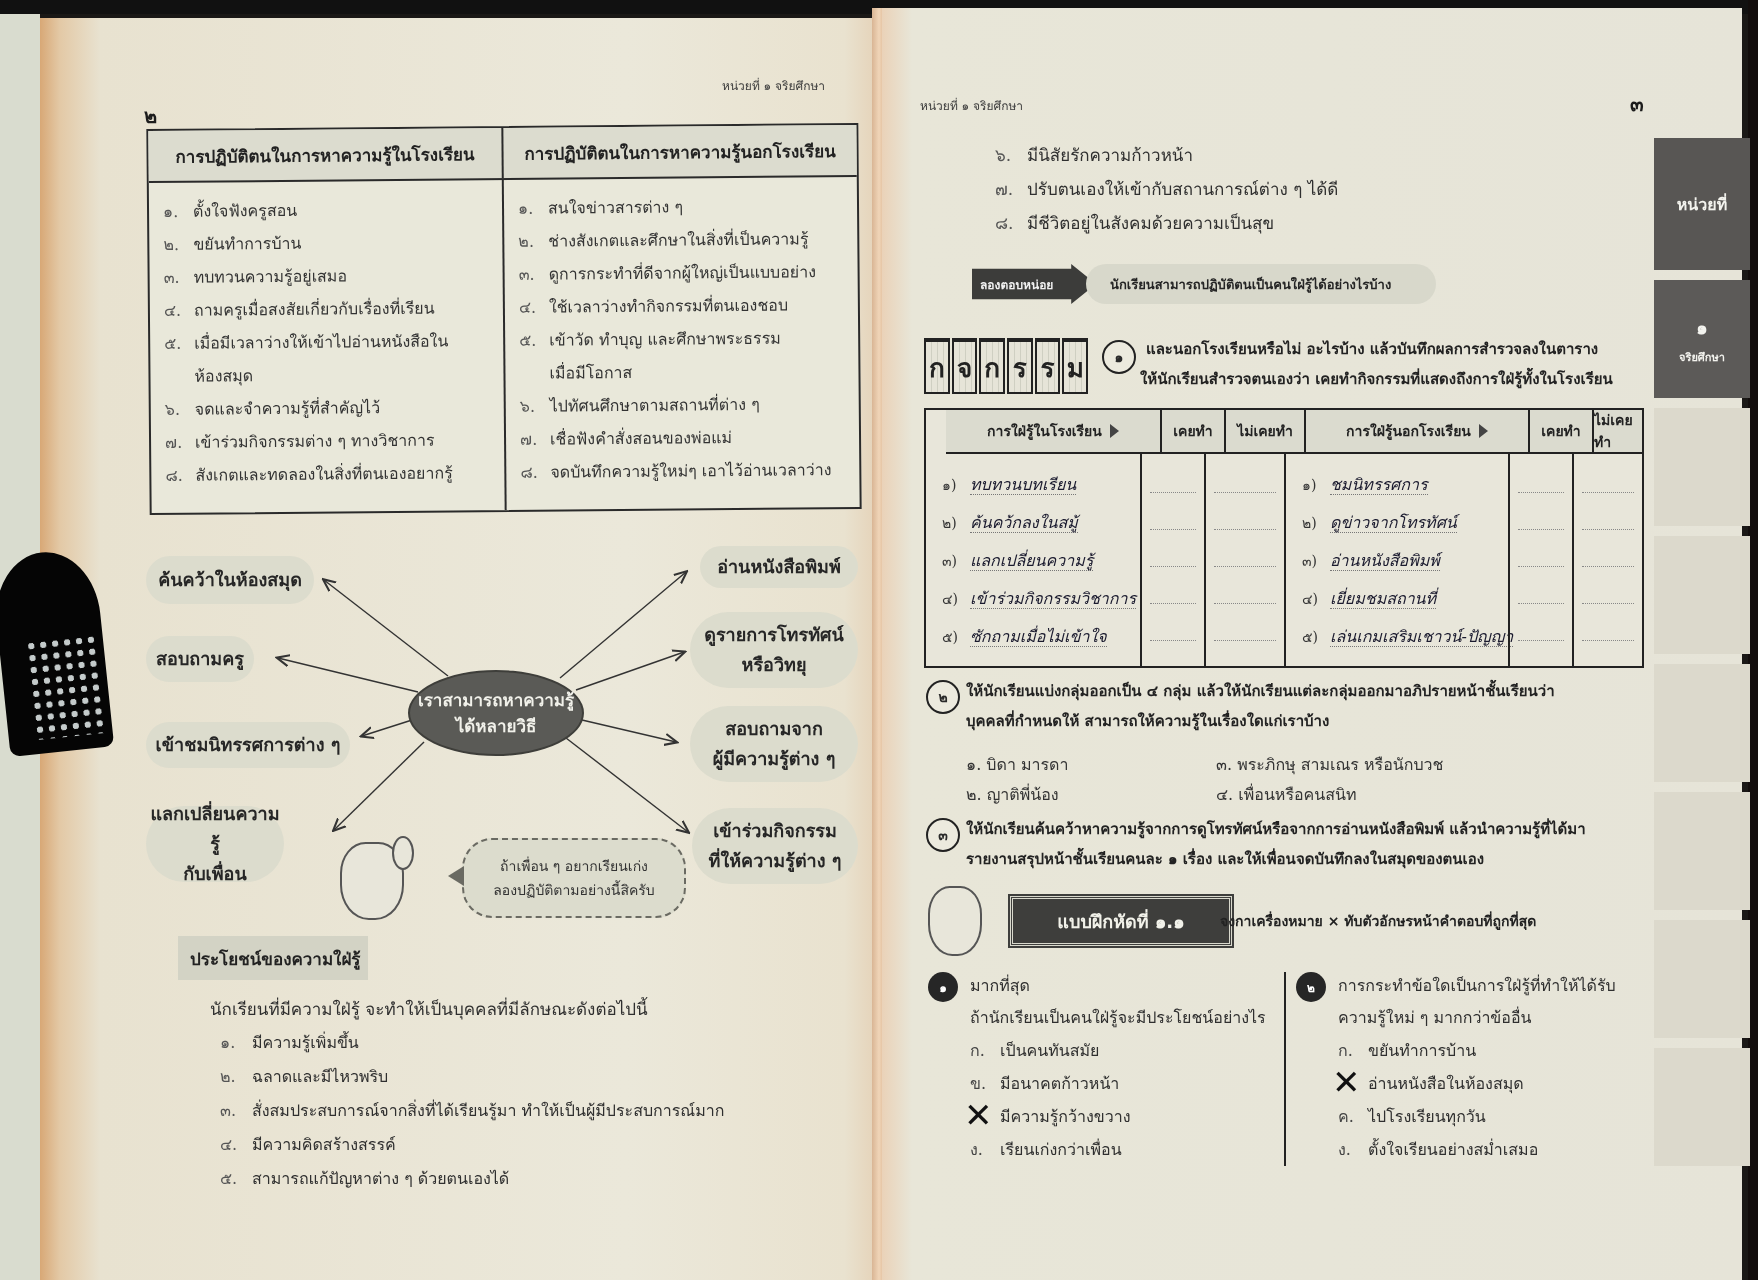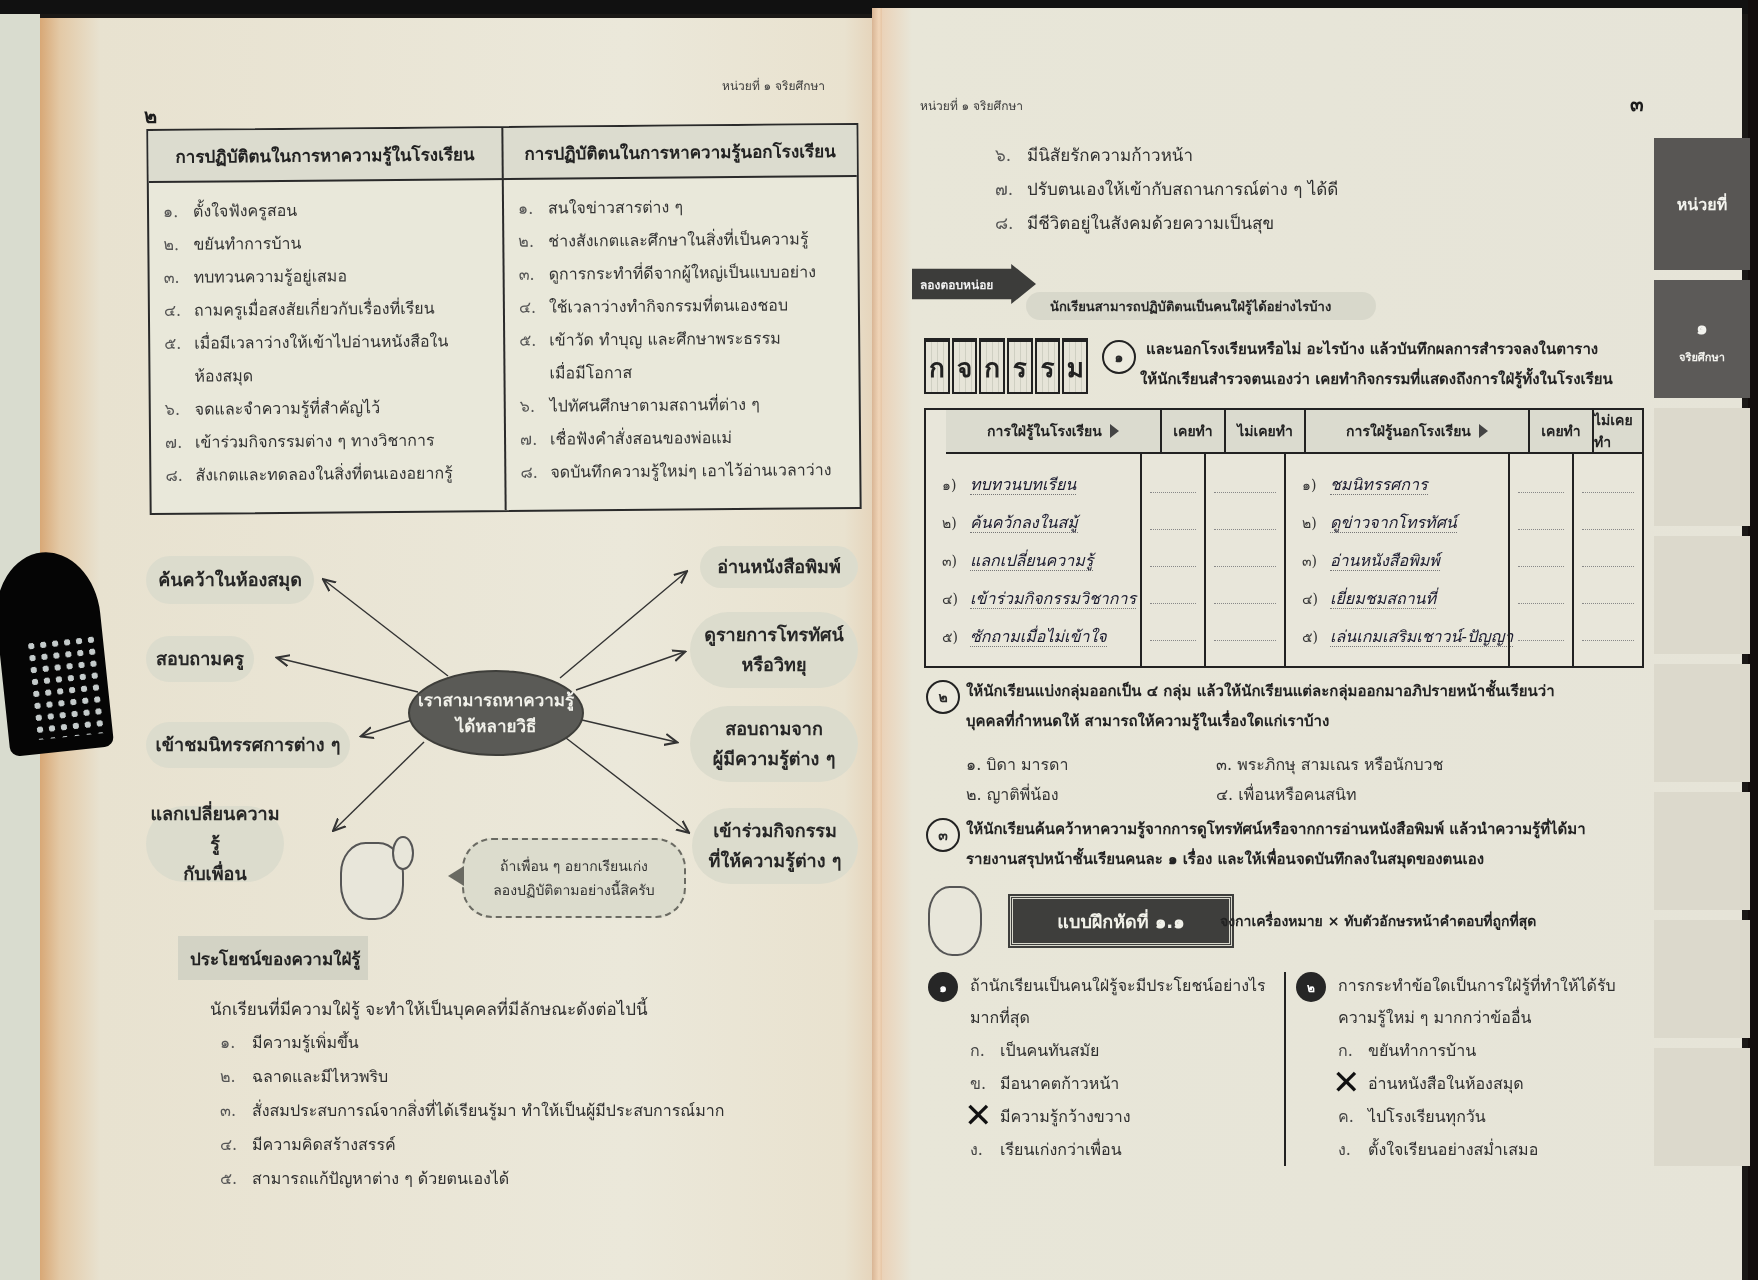--- a/index.html
+++ b/index.html
@@ -50,23 +50,23 @@
   .section-tag { position: absolute; left: 178px; top: 936px; width: 190px; height: 44px; background: #d3d3c5; display: flex; align-items: center; padding-left: 12px; font-size: 17px; font-weight: bold; color: #222; }
 
   .benefits { position: absolute; left: 210px; top: 992px; font-family: "DejaVu Serif", serif; color: #2f2f2f; }
   .benefits .intro { font-size: 17px; line-height: 34px; }
   .benefits .li { font-size: 16px; line-height: 34px; padding-left: 10px; white-space: nowrap; }
   .benefits .li .n, .rlist .n { display: inline-block; width: 32px; color: #555; }
 
   
   .rlist { position: absolute; left: 995px; top: 138px; font-family: "DejaVu Serif", serif; font-size: 17px; line-height: 34px; color: #2f2f2f; }
 
-  .ask { position: absolute; left: 912px; top: 264px; width: 464px; height: 40px; }
+  .ask { position: absolute; left: 972px; top: 264px; width: 464px; height: 40px; }
   .ask .arrow { position: absolute; left: 0; top: 0; width: 124px; height: 40px; background: #3c3c3a; clip-path: polygon(0 12%, 80% 12%, 80% 0, 100% 50%, 80% 100%, 80% 88%, 0 88%); display: flex; align-items: center; padding-left: 8px; color: #f2f2f2; font-size: 12px; font-weight: bold; }
-  .ask .txt { position: absolute; left: 114px; top: 0; width: 350px; height: 28px; background: #d8d8cb; border-radius: 20px; display: flex; align-items: center; padding-left: 24px; font-size: 13px; font-weight: bold; color: #252525; margin-top: 28px; }
+  .ask .txt { position: absolute; left: 114px; top: 0; width: 350px; height: 40px; background: #d8d8cb; border-radius: 20px; display: flex; align-items: center; padding-left: 24px; font-size: 13px; font-weight: bold; color: #252525; }
 
   .activity-logo { position: absolute; left: 924px; top: 338px; width: 164px; height: 56px; display: flex; gap: 2px; }
   .activity-logo span { flex: 1; border: 2px solid #222; border-top-width: 4px; display: flex; align-items: center; justify-content: center; font-size: 26px; font-weight: bold; color: #222; background: repeating-linear-gradient(90deg, #e6e4d8 0 5px, #cfcfc2 5px 6px); }
 
   .circle-num { position: absolute; width: 34px; height: 34px; border: 2px solid #222; border-radius: 50%; display: flex; align-items: center; justify-content: center; font-size: 14px; font-weight: bold; background: #eceade; }
   .instr { position: absolute; font-size: 15px; font-weight: bold; color: #222; line-height: 30px; }
 
   .rtable { position: absolute; left: 924px; top: 408px; width: 720px; height: 260px; border: 2px solid #222; background: #e8e6da; }
   .rtable .row-h { display: flex; height: 44px; border-bottom: 2px solid #222; background: #dbdbcf; margin-left: 20px; }
   .rtable .c { border-left: 2px solid #222; display: flex; align-items: center; justify-content: center; font-size: 14px; font-weight: bold; color: #222; }
@@ -328,22 +328,22 @@
   <div>ให้นักเรียนค้นคว้าหาความรู้จากการดูโทรทัศน์หรือจากการอ่านหนังสือพิมพ์ แล้วนำความรู้ที่ได้มา</div>
   <div>รายงานสรุปหน้าชั้นเรียนคนละ ๑ เรื่อง และให้เพื่อนจดบันทึกลงในสมุดของตนเอง</div>
 </div>
 
 <div class="mascot" style="left:928px;top:886px;width:54px;height:70px;"></div>
 <div class="ex-box">แบบฝึกหัดที่ ๑.๑</div>
 <div class="ex-instr">จงกาเครื่องหมาย × ทับตัวอักษรหน้าคำตอบที่ถูกที่สุด</div>
 
 <div class="q" style="left:928px;top:970px;width:350px;">
   <div class="qbadge">๑</div>
+  <div class="qtext">มากที่สุด</div>
   <div class="qtext">ถ้านักเรียนเป็นคนใฝ่รู้จะมีประโยชน์อย่างไร</div>
-  <div class="qtext">มากที่สุด</div>
   <div class="opt"><span class="n">ก.</span><span>เป็นคนทันสมัย</span></div>
   <div class="opt"><span class="n">ข.</span><span>มีอนาคตก้าวหน้า</span></div>
   <div class="opt"><span class="x">✕</span><span class="n"></span><span>มีความรู้กว้างขวาง</span></div>
   <div class="opt"><span class="n">ง.</span><span>เรียนเก่งกว่าเพื่อน</span></div>
 </div>
 
 <div class="q-divider"></div>
 
 <div class="q" style="left:1296px;top:970px;width:350px;">
   <div class="qbadge">๒</div>

